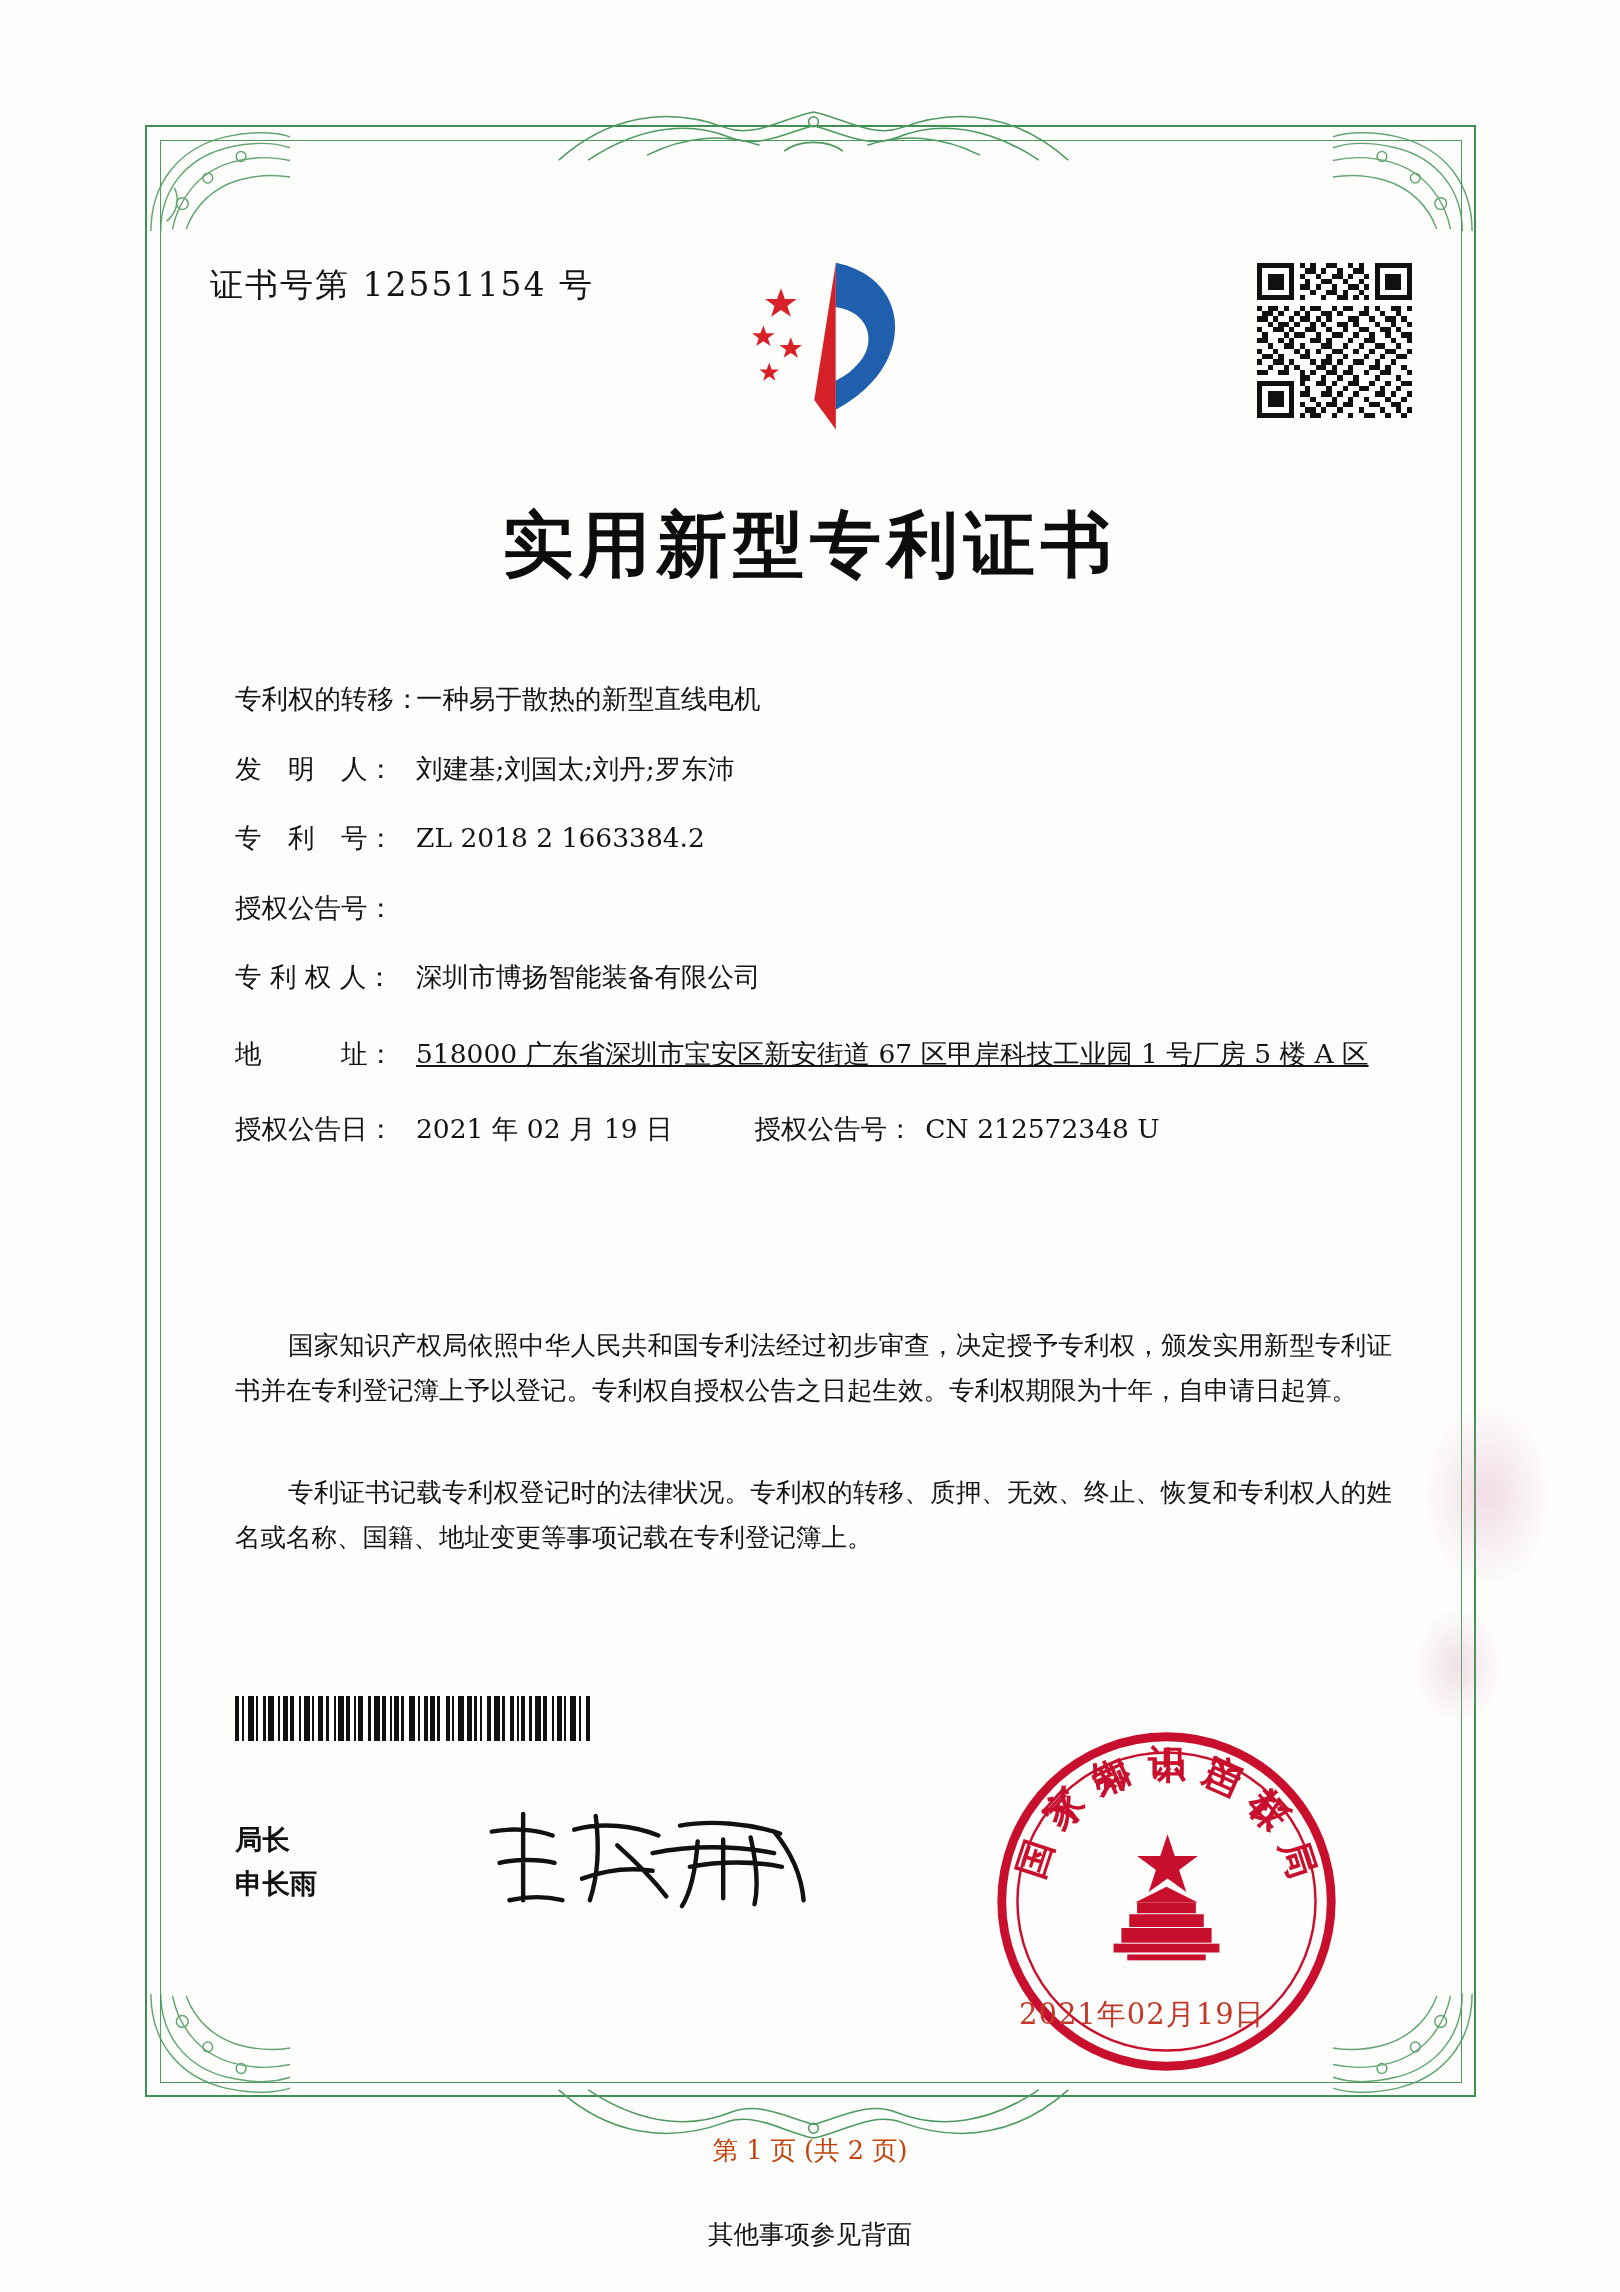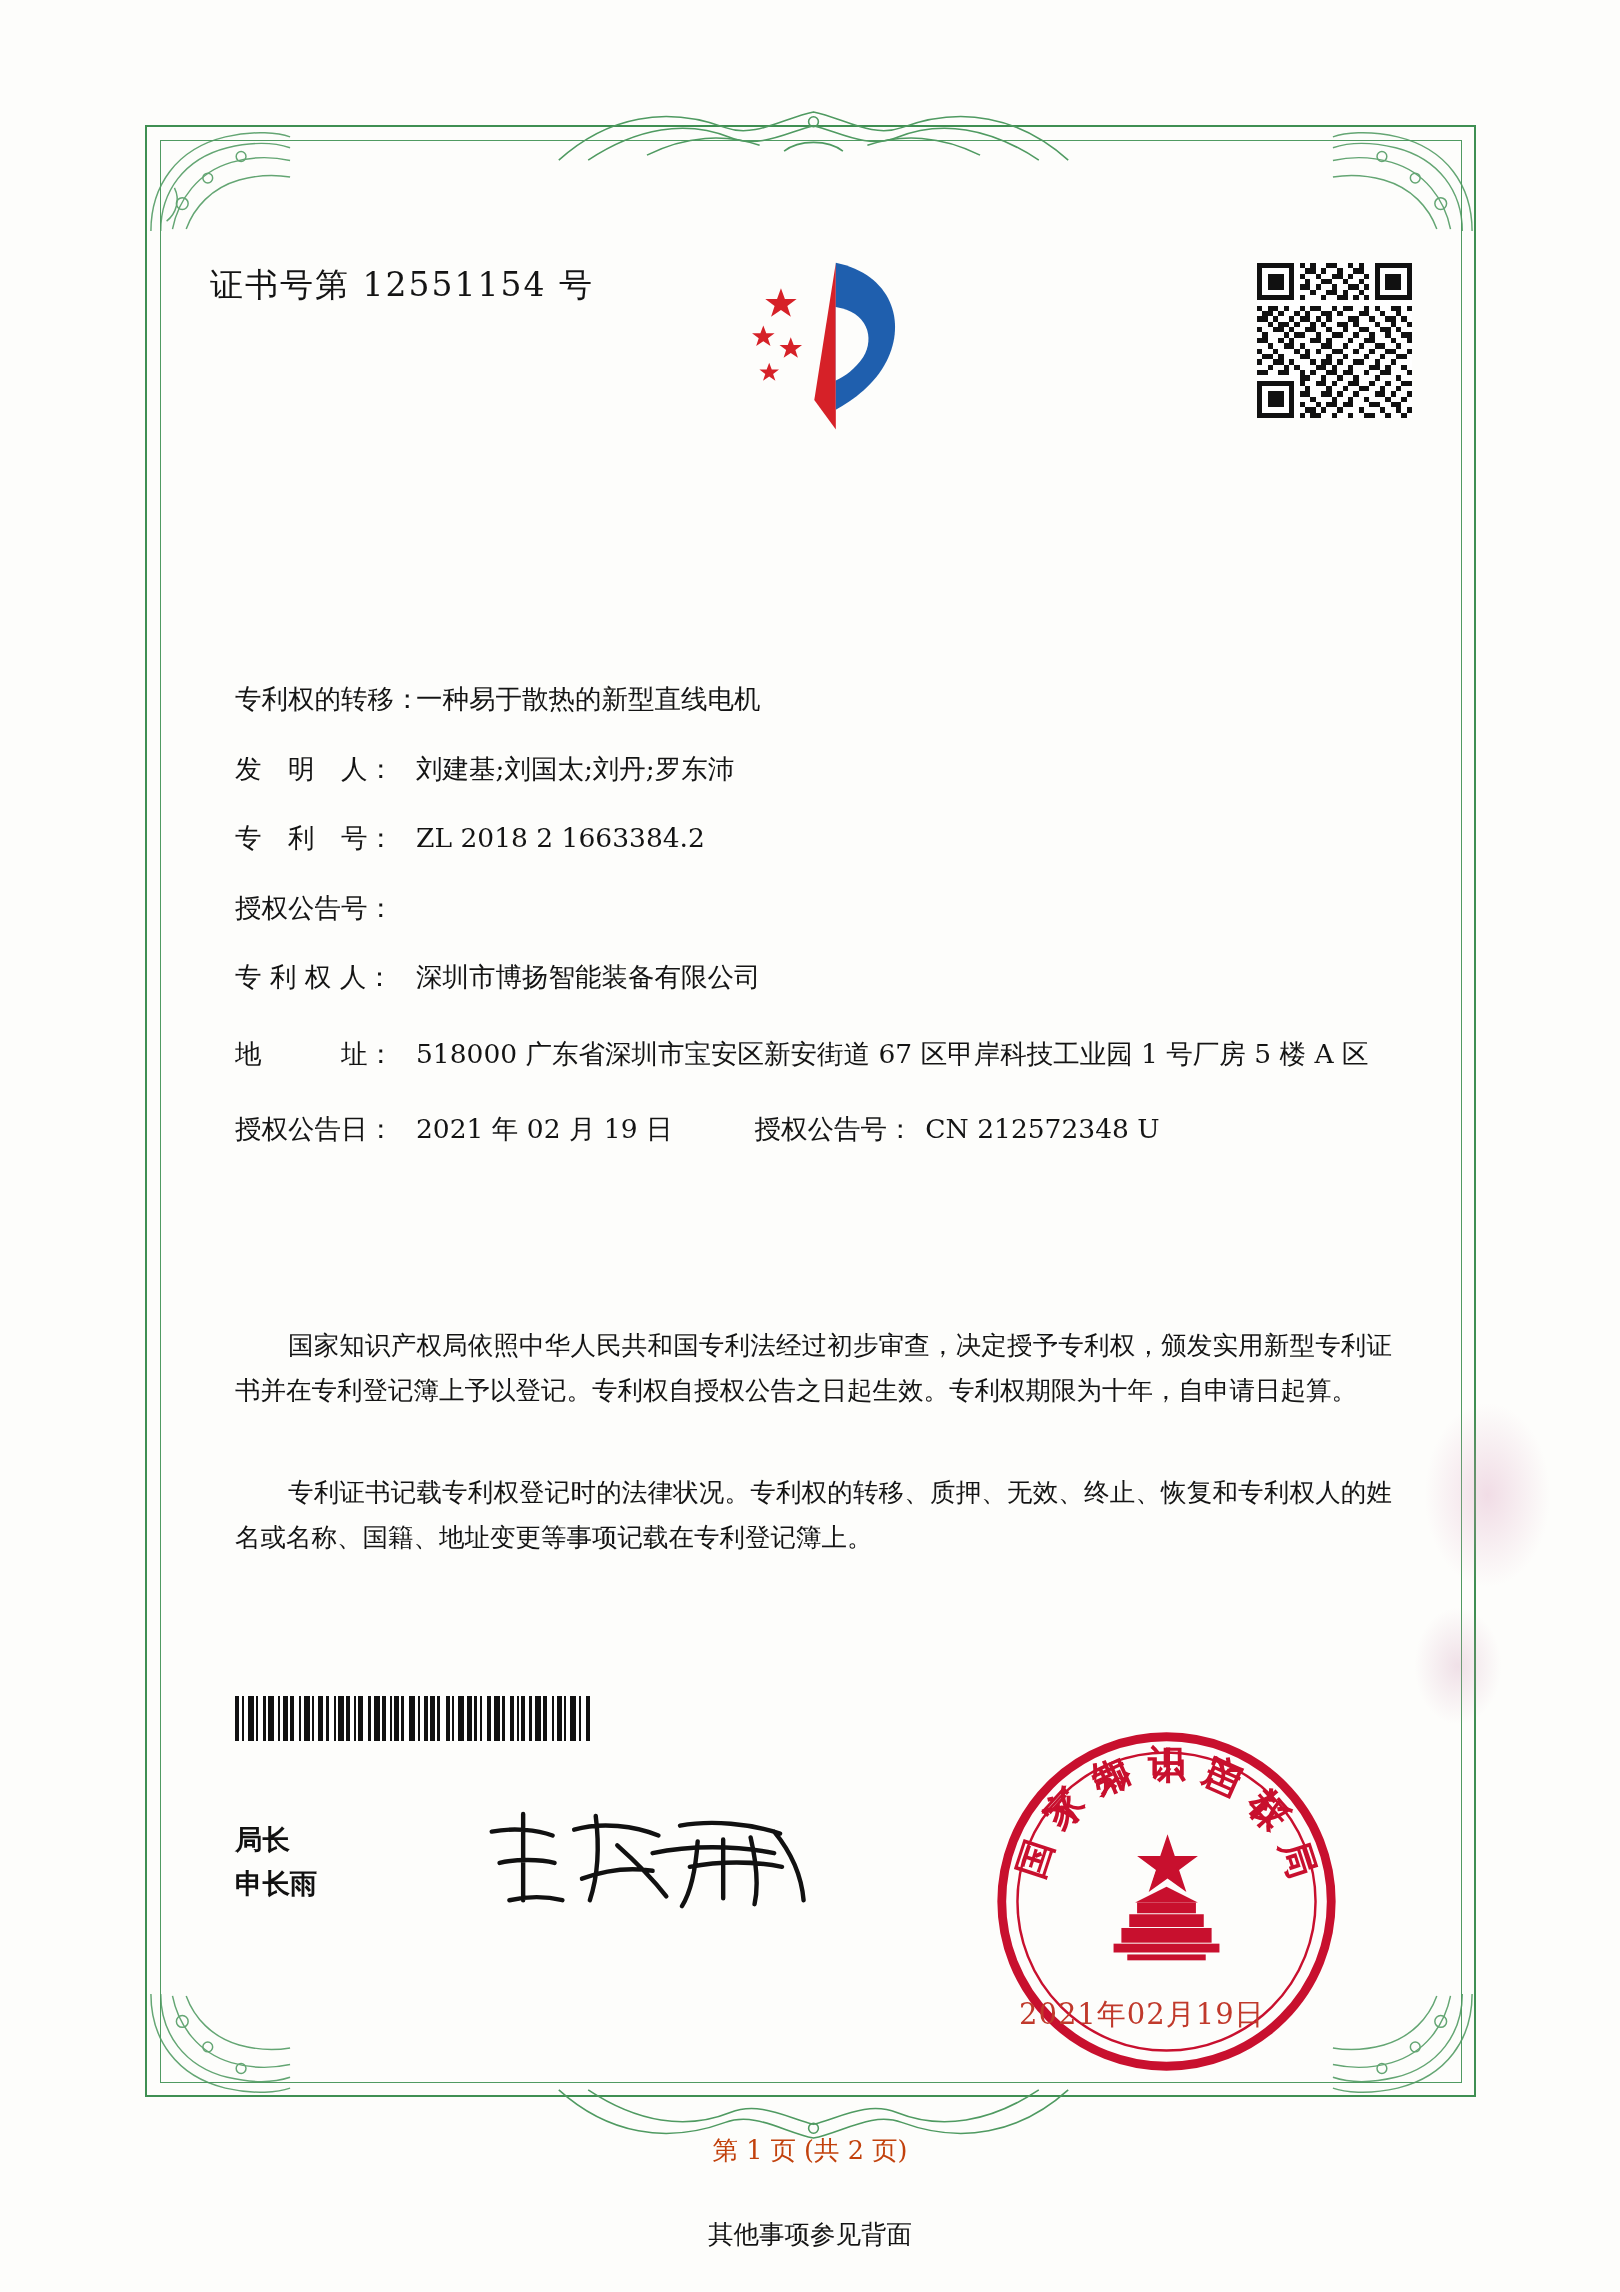--- a/index.html
+++ b/index.html
@@ -129,20 +129,21 @@
   .field-label {
     width: 181px;
     flex: 0 0 181px;
     white-space: pre;
   }
   .field-value {
     flex: 1 1 auto;
   }
   .field-value.addr {
     line-height: 1.5;
+    text-decoration: underline;
   }
   .field-row.inline2 .second-label {
     margin-left: 82px;
     white-space: pre;
   }
   .field-row.inline2 .second-value {
     margin-left: 11.8px;
   }
 
   
@@ -559,20 +560,21 @@
       <rect x="8" y="28" width="1" height="1"></rect>
         <rect x="10" y="28" width="2" height="1"></rect>
         <rect x="14" y="28" width="1" height="1"></rect>
         <rect x="17" y="28" width="1" height="1"></rect>
         <rect x="20" y="28" width="2" height="1"></rect>
         <rect x="24" y="28" width="1" height="1"></rect>
         <rect x="27" y="28" width="1" height="1"></rect>
     </g>
   </svg>
 
+  <div class="title">实用新型专利证书</div>
 
   <div class="fields">
 
     <div class="field-row">
       <span class="field-label">专利权的转移：</span>
       <span class="field-value">一种易于散热的新型直线电机</span>
     </div>
 
     <div class="field-row">
       <span class="field-label">发　明　人：</span>

